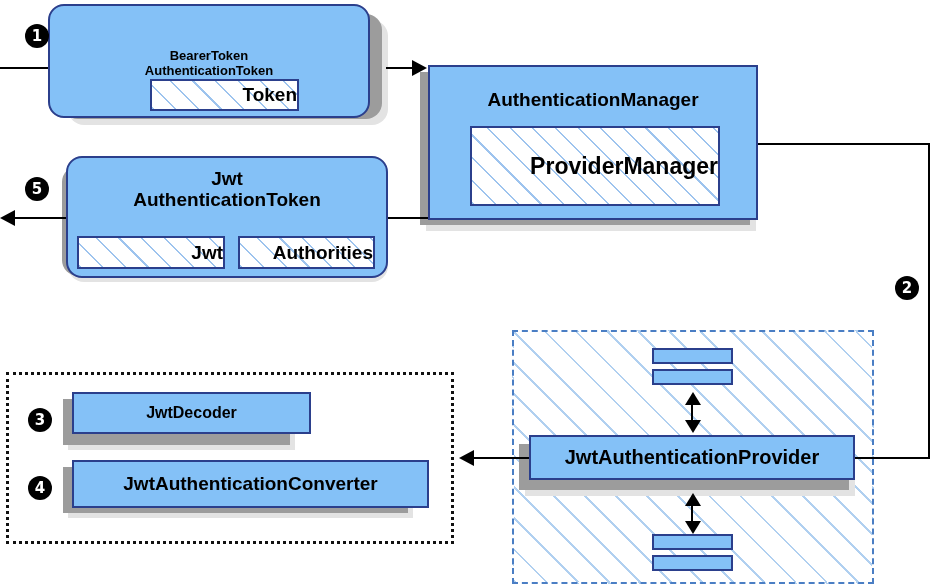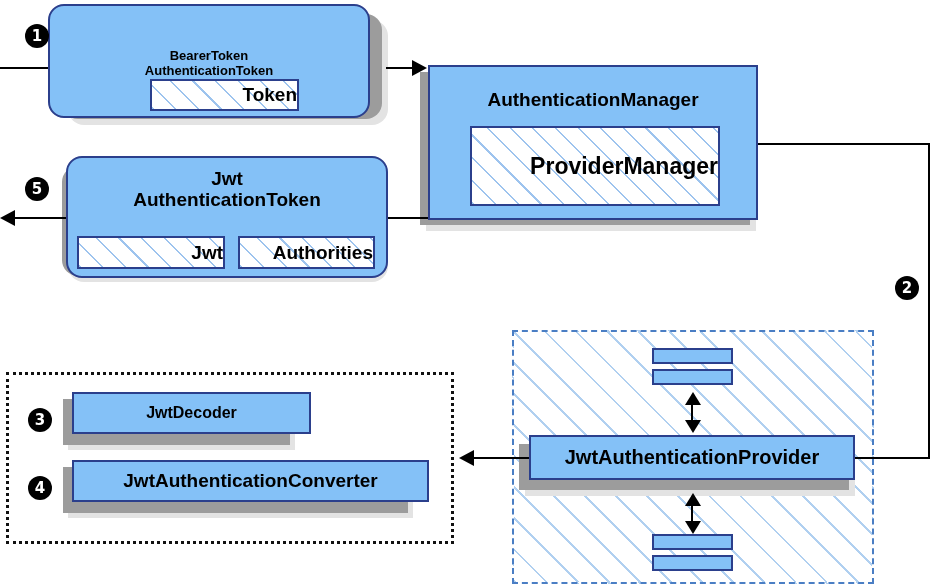--- a/index.html
+++ b/index.html
@@ -253,21 +253,21 @@
 
   <div class="shadow light" style="left:68px; top:404px; width:227px; height:46px;"></div>
   <div class="shadow dark" style="left:63px; top:399px; width:227px; height:46px;"></div>
   <div class="node" style="left:72px; top:392px; width:239px; height:42px; font-size:16px;">
     <span>JwtDecoder</span>
   </div>
   <div class="marker" style="left:28px; top:408px;">3</div>
 
   <div class="shadow light" style="left:68px; top:472px; width:345px; height:46px;"></div>
   <div class="shadow dark" style="left:63px; top:467px; width:345px; height:46px;"></div>
-  <div class="node" style="left:72px; top:460px; width:357px; height:42px; font-size:19px;">
+  <div class="node" style="left:72px; top:460px; width:357px; height:48px; font-size:19px;">
     <span>JwtAuthenticationConverter</span>
   </div>
   <div class="marker" style="left:28px; top:476px;">4</div>
 
   <div class="line h" style="left:474px; top:457px; width:56px;"></div>
   <div class="arrow left" style="left:459px; top:450px;"></div>
 
 </div>
 
 </body></html>

